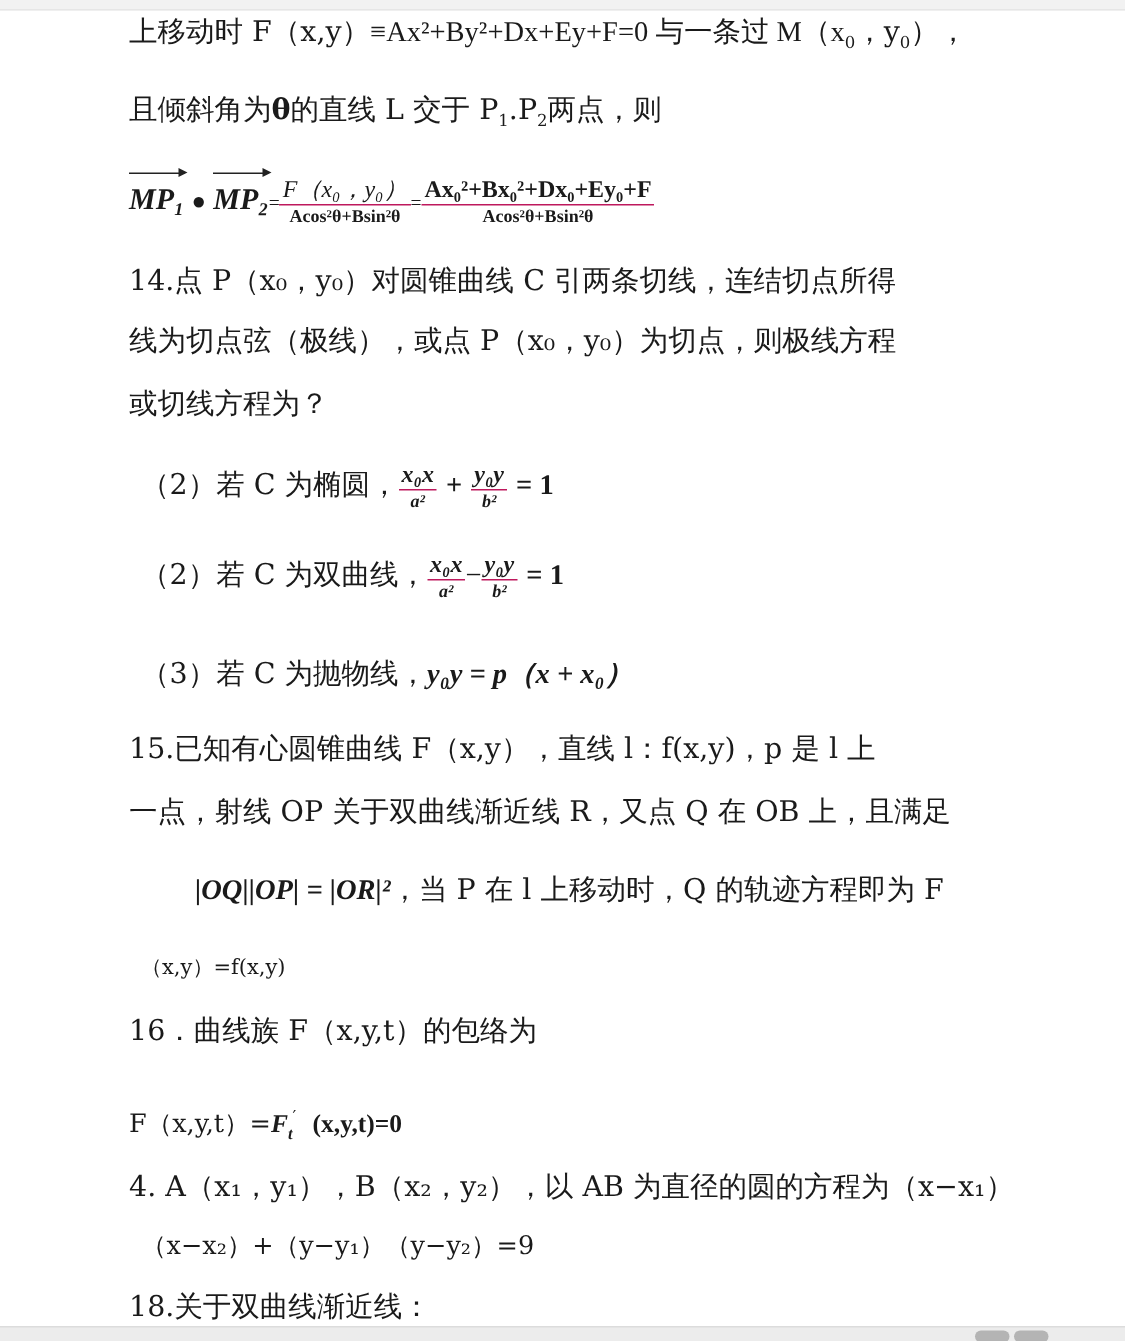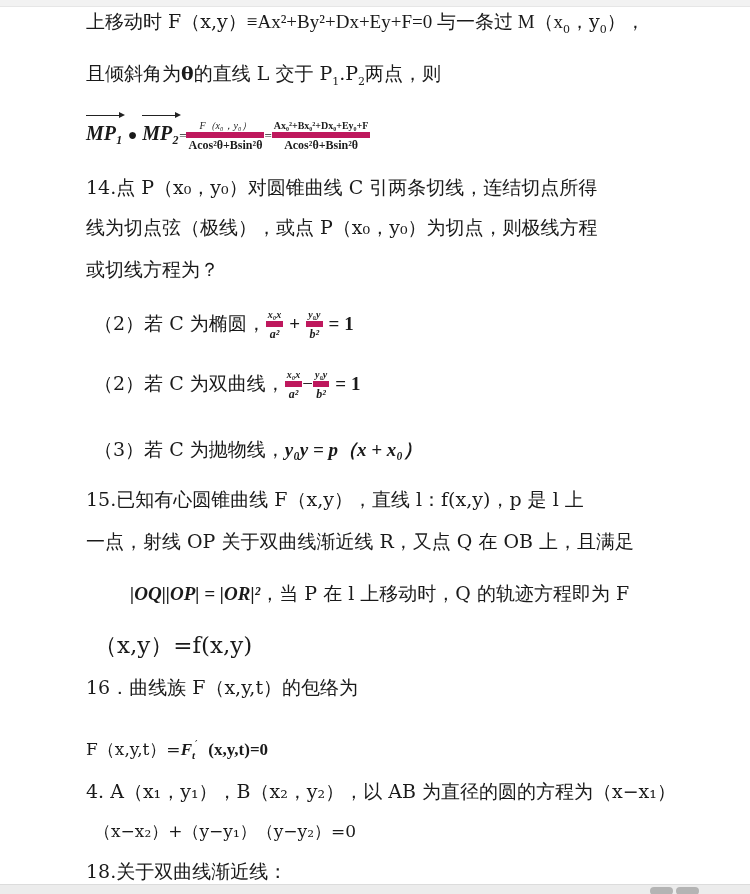--- a/index.html
+++ b/index.html
@@ -8,21 +8,21 @@
     background: #ffffff; color: #1a1a1a;
     font-family: "DejaVu Serif", "Liberation Serif", serif;
   }
   .topbar { position: absolute; left: 0; top: 0; width: 750px; height: 6px; background: #f2f2f2; border-bottom: 1px solid #e6e6e6; }
   .page { position: absolute; left: 86px; top: 0; width: 580px; font-size: 19px; }
   .line { position: absolute; left: 0; white-space: nowrap; line-height: 26px; }
   sub, sup { font-size: 11px; }
   .math { font-family: "Liberation Serif", "DejaVu Serif", serif; }
   .mi { font-style: italic; font-weight: bold; }
   .frac { display: inline-block; vertical-align: middle; text-align: center; line-height: 1; }
-  .frac .num { display: block; border-bottom: 6px solid #be185d; padding: 0 2px 1px; font-size: 10px; }
+  .frac .num { display: block; border-bottom: 1px solid #be185d; padding: 0 2px 1px; font-size: 16px; }
   .frac .den { display: block; padding: 1px 2px 0; font-size: 12px; }
   .bold { font-weight: bold; }
   .vec { display: inline-block; position: relative; font-style: italic; font-weight: bold; font-size: 20px; }
   .vec::before { content: ""; position: absolute; left: 0; right: 0; top: -1px; border-top: 1.5px solid #222; }
   .vec::after { content: ""; position: absolute; right: -2px; top: -4px; border-left: 6px solid #222; border-top: 3px solid transparent; border-bottom: 3px solid transparent; }
   .scrollbar { position: absolute; left: 0; top: 884px; width: 750px; height: 10px; background: #ececec; border-top: 1px solid #dcdcdc; }
   .thumb { position: absolute; top: 887px; width: 23px; height: 8px; background: #b4b4b4; border-radius: 4px; }
 </style>
 </head>
 <body>
@@ -63,27 +63,27 @@
 
   <div class="line" style="top:436px; left:8px;">
     <span>（3）若 C 为抛物线，</span><span class="math mi">y₀y = p（x + x₀）</span>
   </div>
 
   <div class="line" style="top:486px;">15.已知有心圆锥曲线 F（x,y），直线 l：f(x,y)，p 是 l 上</div>
   <div class="line" style="top:528px;">一点，射线 OP 关于双曲线渐近线 R，又点 Q 在 OB 上，且满足</div>
   <div class="line" style="top:580px;margin-left:44px;">
     <span class="math mi">|OQ||OP| = |OR|²</span><span>，当 P 在 l 上移动时，Q 的轨迹方程即为 F</span>
   </div>
-  <div class="line" style="top:632px; left:8px; font-size:23px;">（x,y）=f(x,y)</div>
+  <div class="line" style="top:632px; left:8px; font-size:14px;">（x,y）=f(x,y)</div>
 
   <div class="line" style="top:674px;">16．曲线族 F（x,y,t）的包络为</div>
   <div class="line" style="top:732px; font-size:17px;">
     <span>F（x,y,t）=</span><span class="math mi">F</span><sub class="math mi">t</sub><sup>′</sup>&nbsp;&nbsp;<span class="math bold">(x,y,t)=0</span>
   </div>
 
   <div class="line" style="top:778px;">4. A（x₁，y₁），B（x₂，y₂），以 AB 为直径的圆的方程为（x−x₁）</div>
-  <div class="line" style="top:818px; left:8px; font-size:17px;">（x−x₂）+（y−y₁）（y−y₂）=0</div>
+  <div class="line" style="top:818px; left:8px; font-size:17px;">（x−x₂）+（y−y₁）（y−y₂）=9</div>
   <div class="line" style="top:858px;">18.关于双曲线渐近线：</div>
 </div>
 
 <div class="scrollbar"></div>
 <div class="thumb" style="left:650px;"></div>
 <div class="thumb" style="left:676px;"></div>
 
 </body></html>

